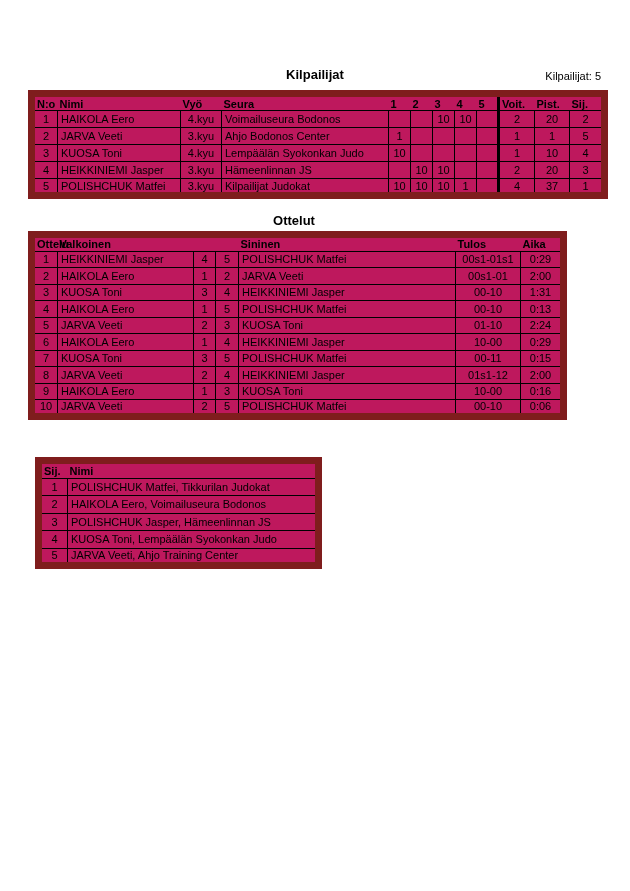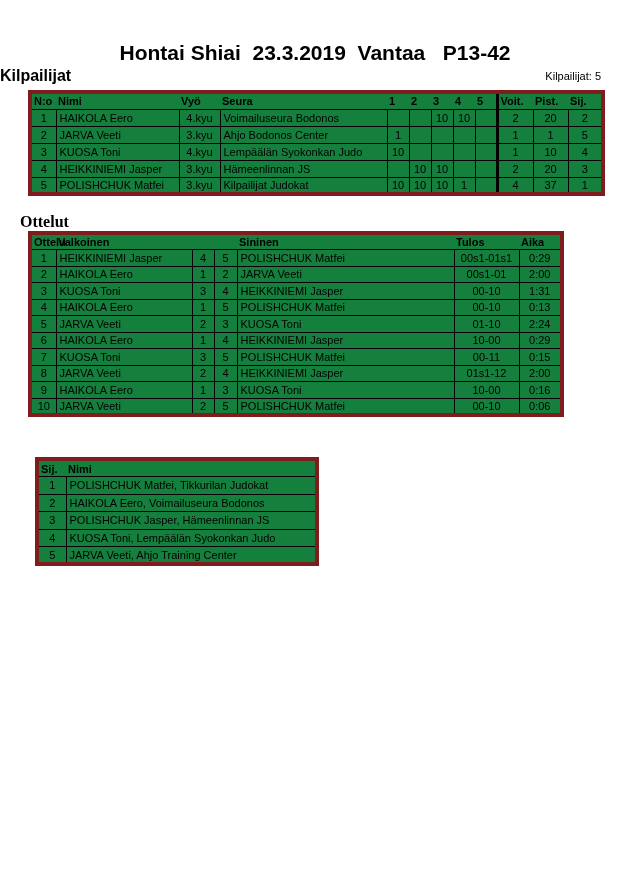--- a/index.html
+++ b/index.html
@@ -16,39 +16,39 @@
   .title {
     position: absolute;
     top: 41px; left: 0; width: 630px;
     text-align: center;
     font-size: 21px;
     font-weight: bold;
     white-space: pre;
   }
   .section-heading {
     position: absolute;
-    font-size: 16px;
+    font-size: 13px;
     font-weight: bold;
-    text-align: left;
+    text-align: center;
   }
   #h-kilpailijat { top: 67px; left: 0; width: 630px; }
-  #h-ottelut     { top: 213px; left: 20px; width: 532px; font-family: Liberation Serif, serif; }
+  #h-ottelut     { top: 213px; left: 28px; width: 532px; }
   #h-tulokset    { top: 439px; left: 35px; width: 280px; margin-top: 32px; }
   .count {
     position: absolute;
     top: 70px; right: 29px;
     font-size: 11px;
   }
   table {
     position: absolute;
     border-collapse: collapse;
     table-layout: fixed;
-    border: 4px solid #7f1d1d;
+    border: 7px solid #7f1d1d;
     font-size: 11px;
-    background: #15803d;
+    background: #be185d;
   }
   #t-competitors { left: 28px; top: 90px;  width: 573px; }
   #t-matches     { left: 28px; top: 231px; width: 532px; }
   #t-results     { left: 35px; top: 457px; width: 280px; }
   th {
     font-size: 11px;
     font-weight: bold;
     border: 0;
     border-bottom: 1px solid #000;
     padding: 0 2px;
@@ -68,21 +68,20 @@
   #t-results th,     #t-results td     { height: 17.5px; }
   .hl { text-align: left; padding-left: 2px; }
   .c  { text-align: center; padding: 0 1px; }
   .sep { border-left: 3px solid #000; }
 </style>
 </head>
 <body>
 
 <div class="page">
 
-  <div class="title">Hontai Shiai  23.3.2019  Vantaa   P13-42</div>
 
   <div class="section-heading" id="h-kilpailijat">Kilpailijat</div>
   <div class="count">Kilpailijat: 5</div>
 
   <table id="t-competitors">
     <colgroup>
       <col style="width:26px">
         <col style="width:123px">
         <col style="width:41px">
         <col style="width:167px">

